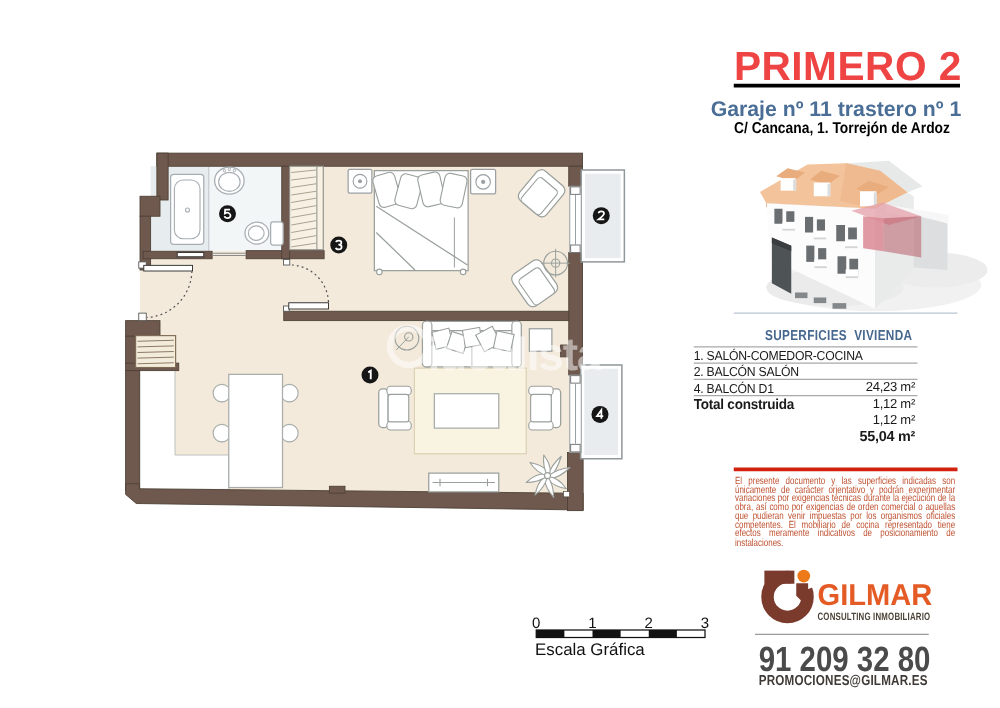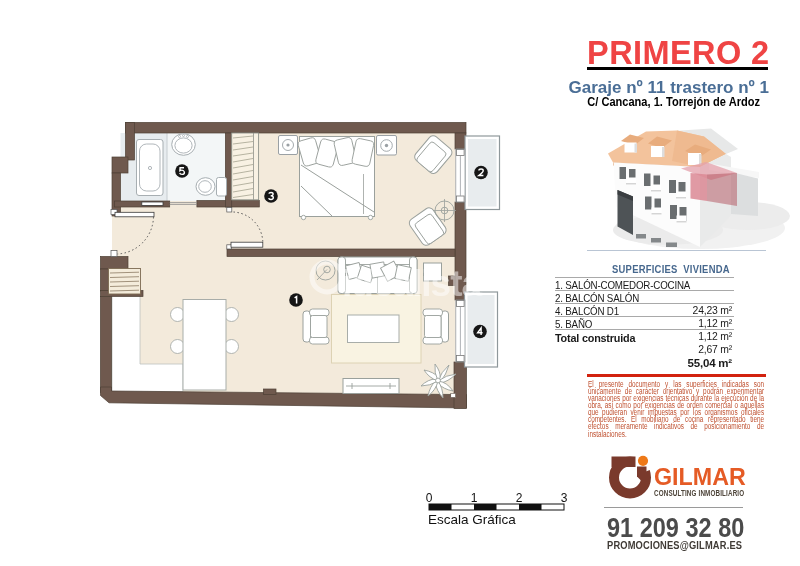--- a/index.html
+++ b/index.html
@@ -397,21 +397,20 @@
 </svg>
 
 <div class="abs" style="left:587px;top:250px;width:179px;height:1px;background:#b9c5d4;"></div>
 
 <div class="abs" style="left:612px;top:263px;width:150px;font-size:11.5px;font-weight:bold;color:#47688e;letter-spacing:0.3px;white-space:nowrap;transform:scaleX(0.82);transform-origin:0 0;">SUPERFICIES&nbsp;&nbsp;VIVIENDA</div>
 
 <div class="abs" style="left:555px;top:277px;width:179px;font-size:10.4px;color:#1a1a1a;">
   <div class="trow"><span class="tl">1. SALÓN-COMEDOR-COCINA</span><span class="tv">24,23 m²</span></div>
   <div class="trow"><span class="tl">2. BALCÓN SALÓN</span><span class="tv">1,12 m²</span></div>
   <div class="trow"><span class="tl">4. BALCÓN D1</span><span class="tv">1,12 m²</span></div>
-  <div class="trow"><span class="tl">5. BAÑO</span><span class="tv">2,67 m²</span></div>
   <div class="trow" style="height:19.5px;font-weight:bold;font-size:11.5px;padding-top:1.2px;"><span class="tl">Total construida</span><span class="tv">55,04 m²</span></div>
 </div>
 
 <div class="abs" style="left:587px;top:374px;width:179px;height:2.5px;background:#d2220f;"></div>
 
 <div class="abs" style="left:588px;top:380.5px;width:229px;font-size:8.3px;line-height:7.15px;color:#bf4f2e;text-align:justify;transform:scaleX(0.769);transform-origin:0 0;">El presente documento y las superficies indicadas son únicamente de carácter orientativo y podrán experimentar variaciones por exigencias técnicas durante la ejecución de la obra, así como por exigencias de orden comercial o aquellas que pudieran venir impuestas por los organismos oficiales competentes. El mobiliario de cocina representado tiene efectos meramente indicativos de posicionamiento de instalaciones.</div>
 
 <svg class="abs" style="left:605px;top:448px" width="52" height="56" viewBox="605 448 52 56">
   <circle cx="630" cy="477.5" r="16" fill="none" stroke="#7a3a2c" stroke-width="10"></circle>
   <polygon points="630,477.5 637.5,445 660,466" fill="#ffffff"></polygon>

